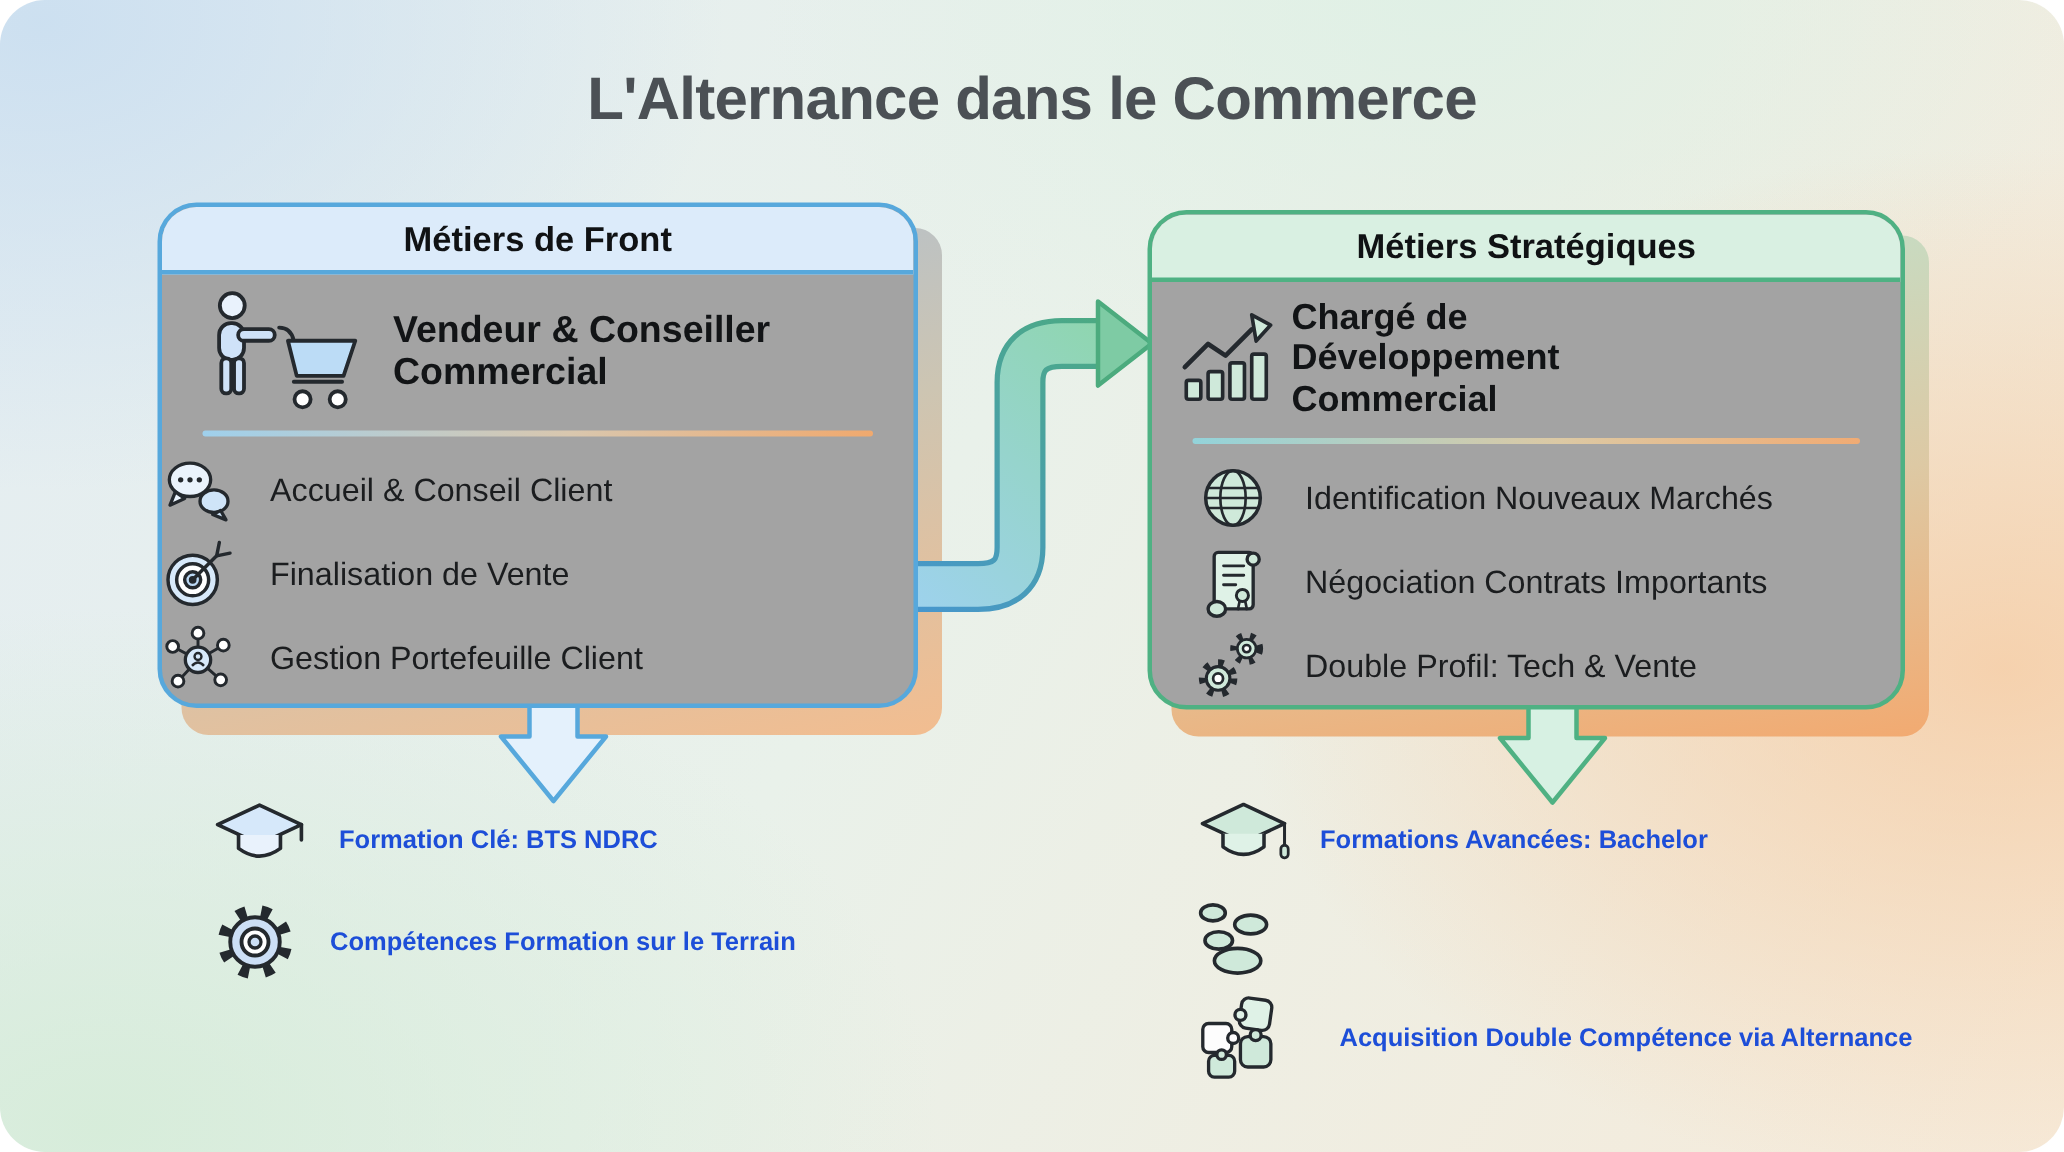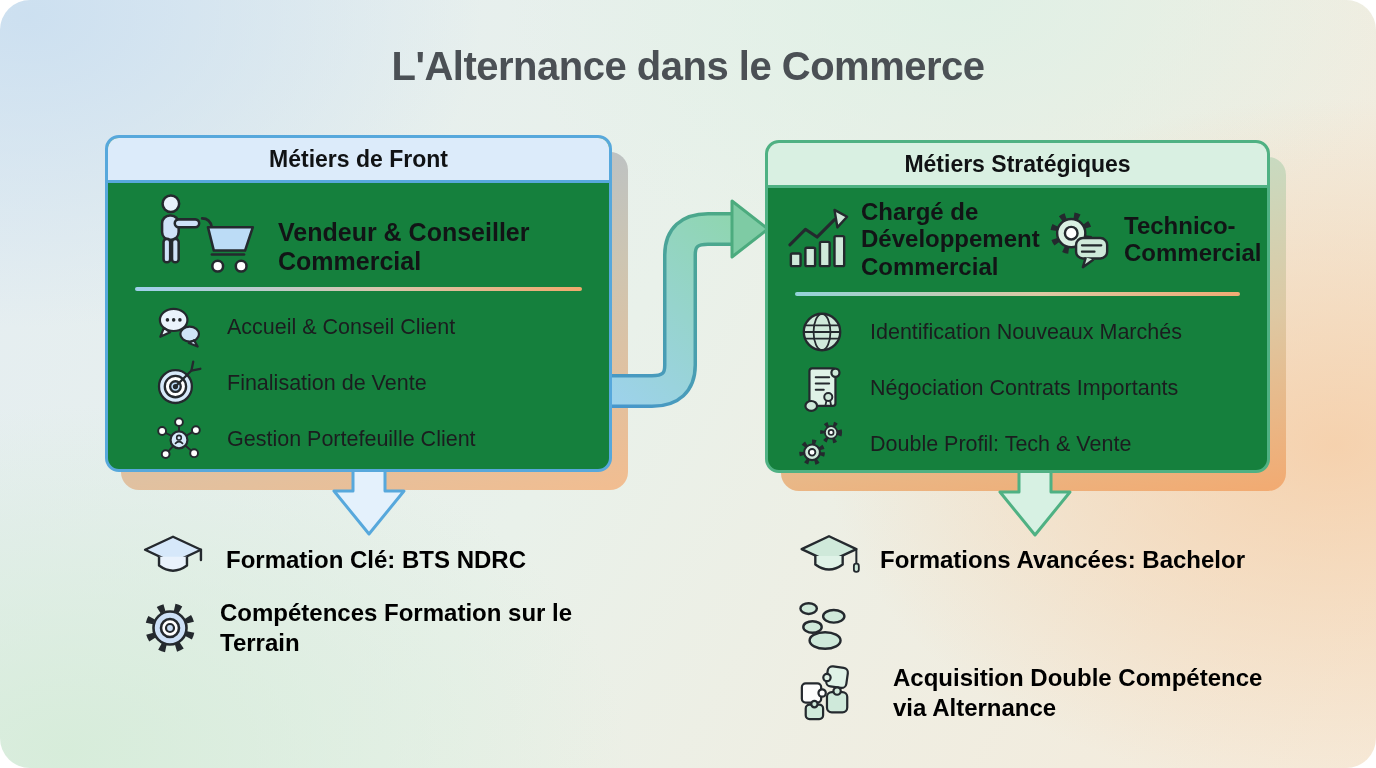--- a/index.html
+++ b/index.html
@@ -17,55 +17,55 @@
   .title {
     position:absolute; top:44px; left:0; width:100%;
     text-align:center; font-size:40px; font-weight:700; color:#4b5055; letter-spacing:-.5px;
   }
   
   .shadow { position:absolute; border-radius:18px; z-index:1; }
   .shadow.front { left:121px; top:152px; width:507px; height:338px;
     background:linear-gradient(168deg,#aebfd2 0%, #cdc5b2 48%, #f2bd90 100%); }
   .shadow.strategic { left:781px; top:157px; width:505px; height:334px;
     background:linear-gradient(172deg,#bfe2cd 0%, #ddc9a4 55%, #f2aa71 100%); }
-  .card { position:absolute; background:#15803d; border-radius:14px; z-index:3; overflow:hidden; }
+  .card { position:absolute; background:#a3a3a3; border-radius:26px; z-index:3; overflow:hidden; }
   .card.front { left:105px; top:135px; width:507px; height:337px; border:3px solid #57a8dc; }
   .card.strategic { left:765px; top:140px; width:505px; height:333px; border:3px solid #4fb183; }
   .card-header { height:45px; display:flex; align-items:center; justify-content:center;
     font-size:23px; font-weight:700; color:#101214; }
   .card.front .card-header { background:#dcebfa; border-bottom:3px solid #57a8dc; }
   .card.strategic .card-header { background:#d9f0e2; border-bottom:3px solid #4fb183; }
   .job-row { display:flex; align-items:center; }
-  .card.front .job-row { padding:10px 0 0 42px; gap:16px;align-items:flex-end; }
+  .card.front .job-row { padding:10px 0 0 26px; gap:16px; }
   .card.strategic .job-row { padding:10px 0 0 18px; gap:10px; }
   .job-title { font-weight:700; color:#121416; line-height:1.14; }
   .card.front .job-title { font-size:25px; width:305px; }
   .card.strategic .job-title { font-size:24px; }
   .job-group { display:flex; align-items:center; gap:11px; }
   .jt-dev { width:174px; }
   .jt-tech { width:142px; }
   .divider { height:4px; border-radius:2px; margin:12px 27px 6px 27px; }
   .card.front .divider { background:linear-gradient(90deg,#9fd0ec 0%, #d9c7ae 55%, #f0a96e 100%); }
   .card.strategic .divider { background:linear-gradient(90deg,#93d3da 0%, #dcc9a4 55%, #f0ab74 100%); }
   .items { margin-top:8px; }
   .item { display:flex; align-items:center; height:56px; gap:24px; }
-  .card.front .item { padding-left:47px; }
+  .card.front .item { }
   .card.strategic .item { padding-left:30px; }
   .item-text { font-size:21.5px; color:#1b1d1f; }
   
   .s-arrow { position:absolute; left:600px; top:193px; z-index:2; }
   .down-arrow { position:absolute; z-index:2; }
   .down-arrow.front { left:330px; top:469px; }
   .down-arrow.strategic { left:996px; top:470px; }
   
   .footer { position:absolute; z-index:3; }
   .footer.front { left:140px; top:533px; width:470px; }
   .footer.strategic { left:798px; top:531px; width:480px; }
   .f-row { display:flex; align-items:center; gap:20px; margin-bottom:11px; }
-  .f-text { font-size:24px; font-weight:700; color:#000000; line-height:1.25; }
+  .f-text { font-size:17px; font-weight:700; color:#1d4ed8; line-height:1.25; }
   .f-rest { font-weight:400; }
   .w-front-2 { width:365px; }
   .w-strat-3 { width:390px;margin-left:19px; }
   .icon { flex:0 0 auto; display:block; }
 </style>
 </head>
 <body>
 
 <div class="stage">
   <div class="canvas"></div>
@@ -176,33 +176,20 @@
             <rect x="5" y="48" width="10" height="13" rx="1.5" fill="#cfe9da"></rect>
             <rect x="20" y="42" width="10" height="19" rx="1.5" fill="#cfe9da"></rect>
             <rect x="35" y="36" width="10" height="25" rx="1.5" fill="#cfe9da"></rect>
             <rect x="50" y="30" width="10" height="31" rx="1.5" fill="#cfe9da"></rect>
             <path d="M4,39 L20,23 L32,31 L50,13" fill="none" stroke-width="3.2" stroke-linecap="round"></path>
             <polygon points="50,3 63,10 53,21" fill="#cfe9da"></polygon>
           </g>
         </svg>
         <div class="job-title jt-dev">Chargé de Développement Commercial</div>
       </div>
-      <div class="job-group">
-        <svg class="icon" width="68" height="62" viewBox="0 0 70 62">
-          <g stroke="#24292e" stroke-linejoin="round">
-            <circle cx="27" cy="25" r="18" fill="none" stroke-width="7" stroke-dasharray="5.5 8.6" transform="rotate(8 27 25)"></circle>
-            <circle cx="27" cy="25" r="14.5" fill="#d9f0e2" stroke-width="2.5"></circle>
-            <circle cx="27" cy="25" r="6.5" fill="#ffffff" stroke-width="2.5"></circle>
-            <rect x="32" y="30" width="32" height="21" rx="7" fill="#cfe9da" stroke-width="2.5"></rect>
-            <path d="M42,50 l-3,10 l11,-8" fill="#cfe9da" stroke-width="2.5"></path>
-            <path d="M38,37.5 h20 M38,44 h13" fill="none" stroke-width="2.2" stroke-linecap="round"></path>
-          </g>
-        </svg>
-        <div class="job-title jt-tech">Technico-Commercial</div>
-      </div>
     </div>
     <div class="divider"></div>
     <div class="items">
       <div class="item">
         <svg class="icon" width="48" height="48" viewBox="0 0 54 54">
           <g stroke="#24292e" fill="none">
             <circle cx="27" cy="27" r="20.5" fill="#cfe9da" stroke-width="2.6"></circle>
             <ellipse cx="27" cy="27" rx="9.5" ry="20.5" stroke-width="2"></ellipse>
             <path d="M8.5,19.5 h37 M6.5,27 h41 M8.5,34.5 h37" stroke-width="2"></path>
           </g>

